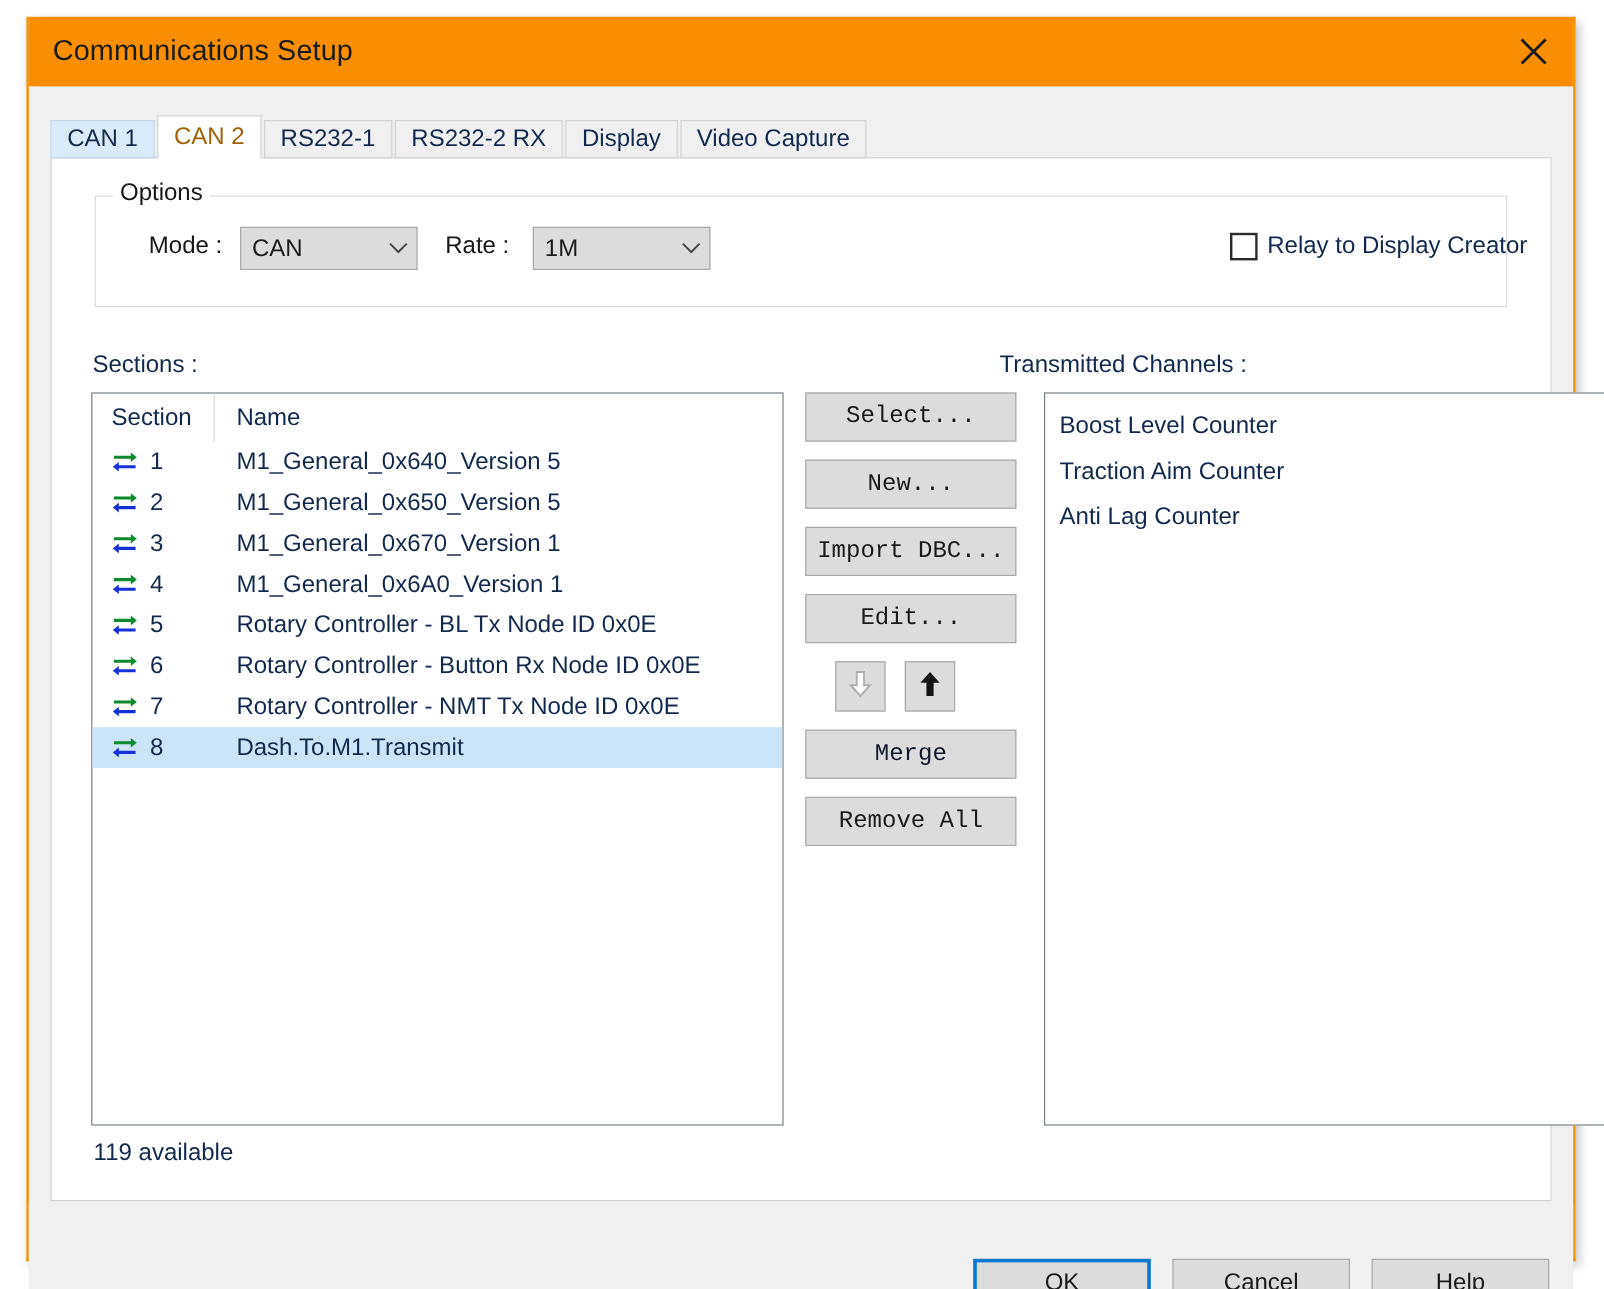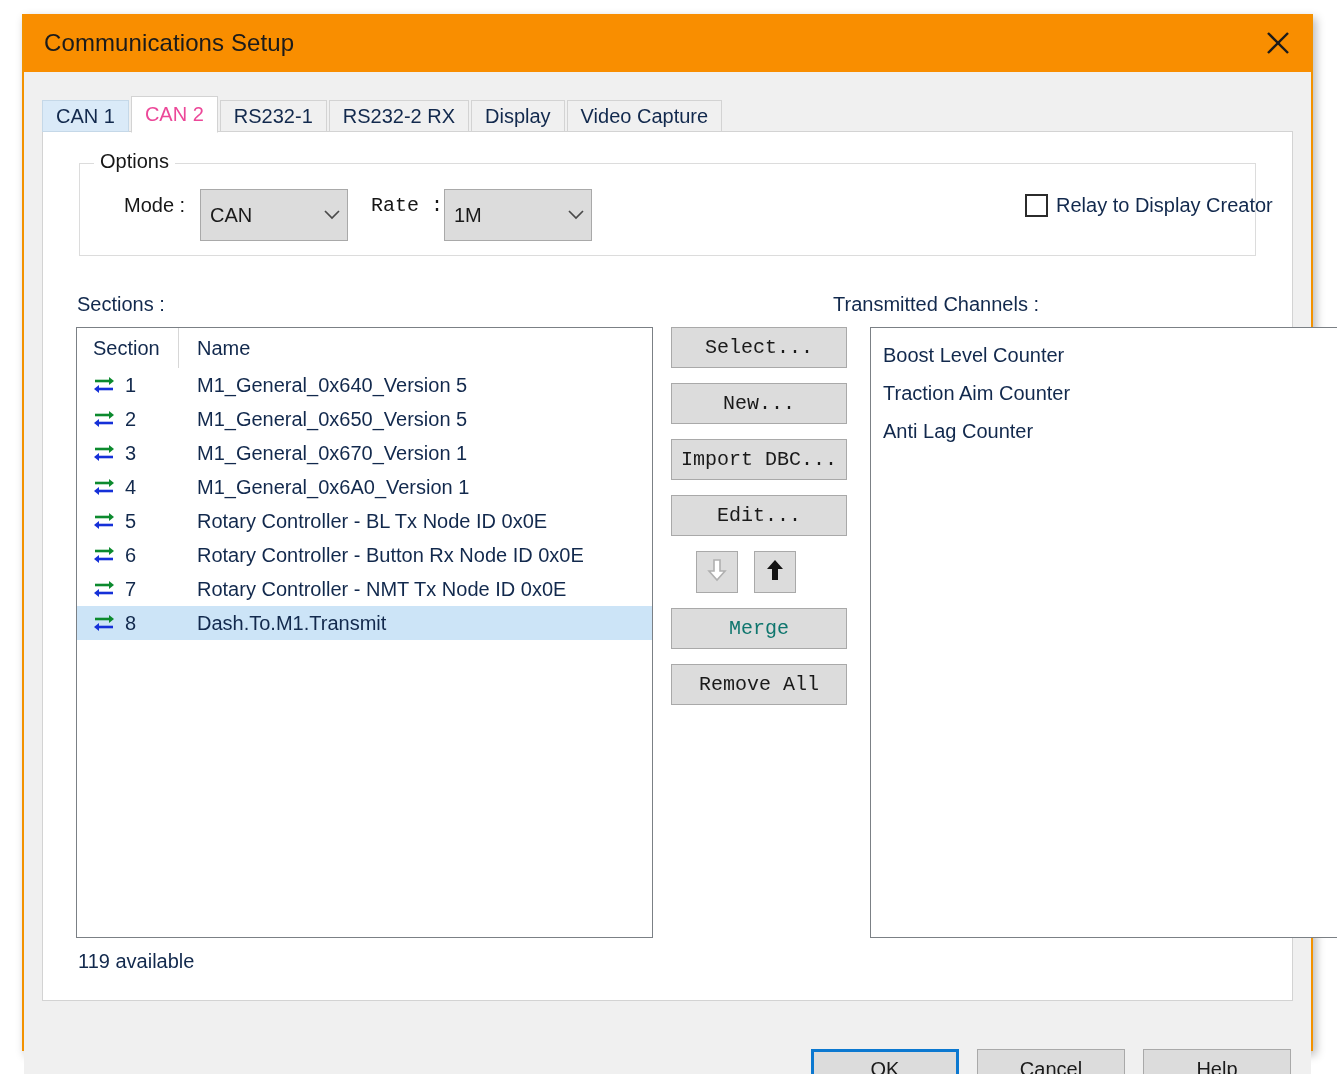--- a/index.html
+++ b/index.html
@@ -77,21 +77,21 @@
   }
   .tab.hovered {
     background: #daeaf8;
     border-color: #c5d8e8;
   }
   .tab.selected {
     height: 37px;
     background: #ffffff;
     border: 1px solid #d3d3d3;
     border-bottom: 1px solid #ffffff;
-    color: #ec4899;
+    color: #a16207;
     position: relative;
     z-index: 4;
     margin-bottom: -1px;
   }
 
   
   #tabpage {
     position: absolute;
     left: 18px; top: 59px;
     width: 1251px;
@@ -114,25 +114,25 @@
     padding: 0 6px;
     font-size: 20px;
     color: #171717;
   }
   #mode-label {
     position: absolute; left: 44px; top: 30px;
     font-size: 20px; color: #171717;
   }
   #rate-label {
     position: absolute; left: 291px; top: 30px;
-    font-size: 20px; color: #171717; font-family: Liberation Mono, monospace;
+    font-size: 20px; color: #171717;
   }
   .combobox {
     position: absolute;
-    height: 52px;
+    height: 36px;
     background: #dcdcdc;
     border: 1px solid #a9a9a9;
     display: flex; align-items: center;
     cursor: pointer;
   }
   .combobox .cb-value {
     font-size: 20px;
     color: #1a1a1a;
     padding-left: 9px;
     flex: 1;
@@ -237,21 +237,21 @@
     background: #dcdcdc;
     border: 1px solid #a9a9a9;
     font-size: 20px;
     color: #1a1a1a;
     display: flex; align-items: center; justify-content: center;
     margin-bottom: 15px;
     cursor: pointer;
     font-family: Liberation Mono, monospace;
     white-space: nowrap;
   }
-  .act-button.disabled { color: #0f766e; cursor: default; }
+  .act-button.disabled { color: #0f172a; cursor: default; }
   #arrow-row {
     display: flex;
     justify-content: center;
     gap: 16px;
     margin-bottom: 15px;
     margin-top: 2px;
   }
   .arrow-button {
     width: 42px; height: 42px;
     background: #dcdcdc;

